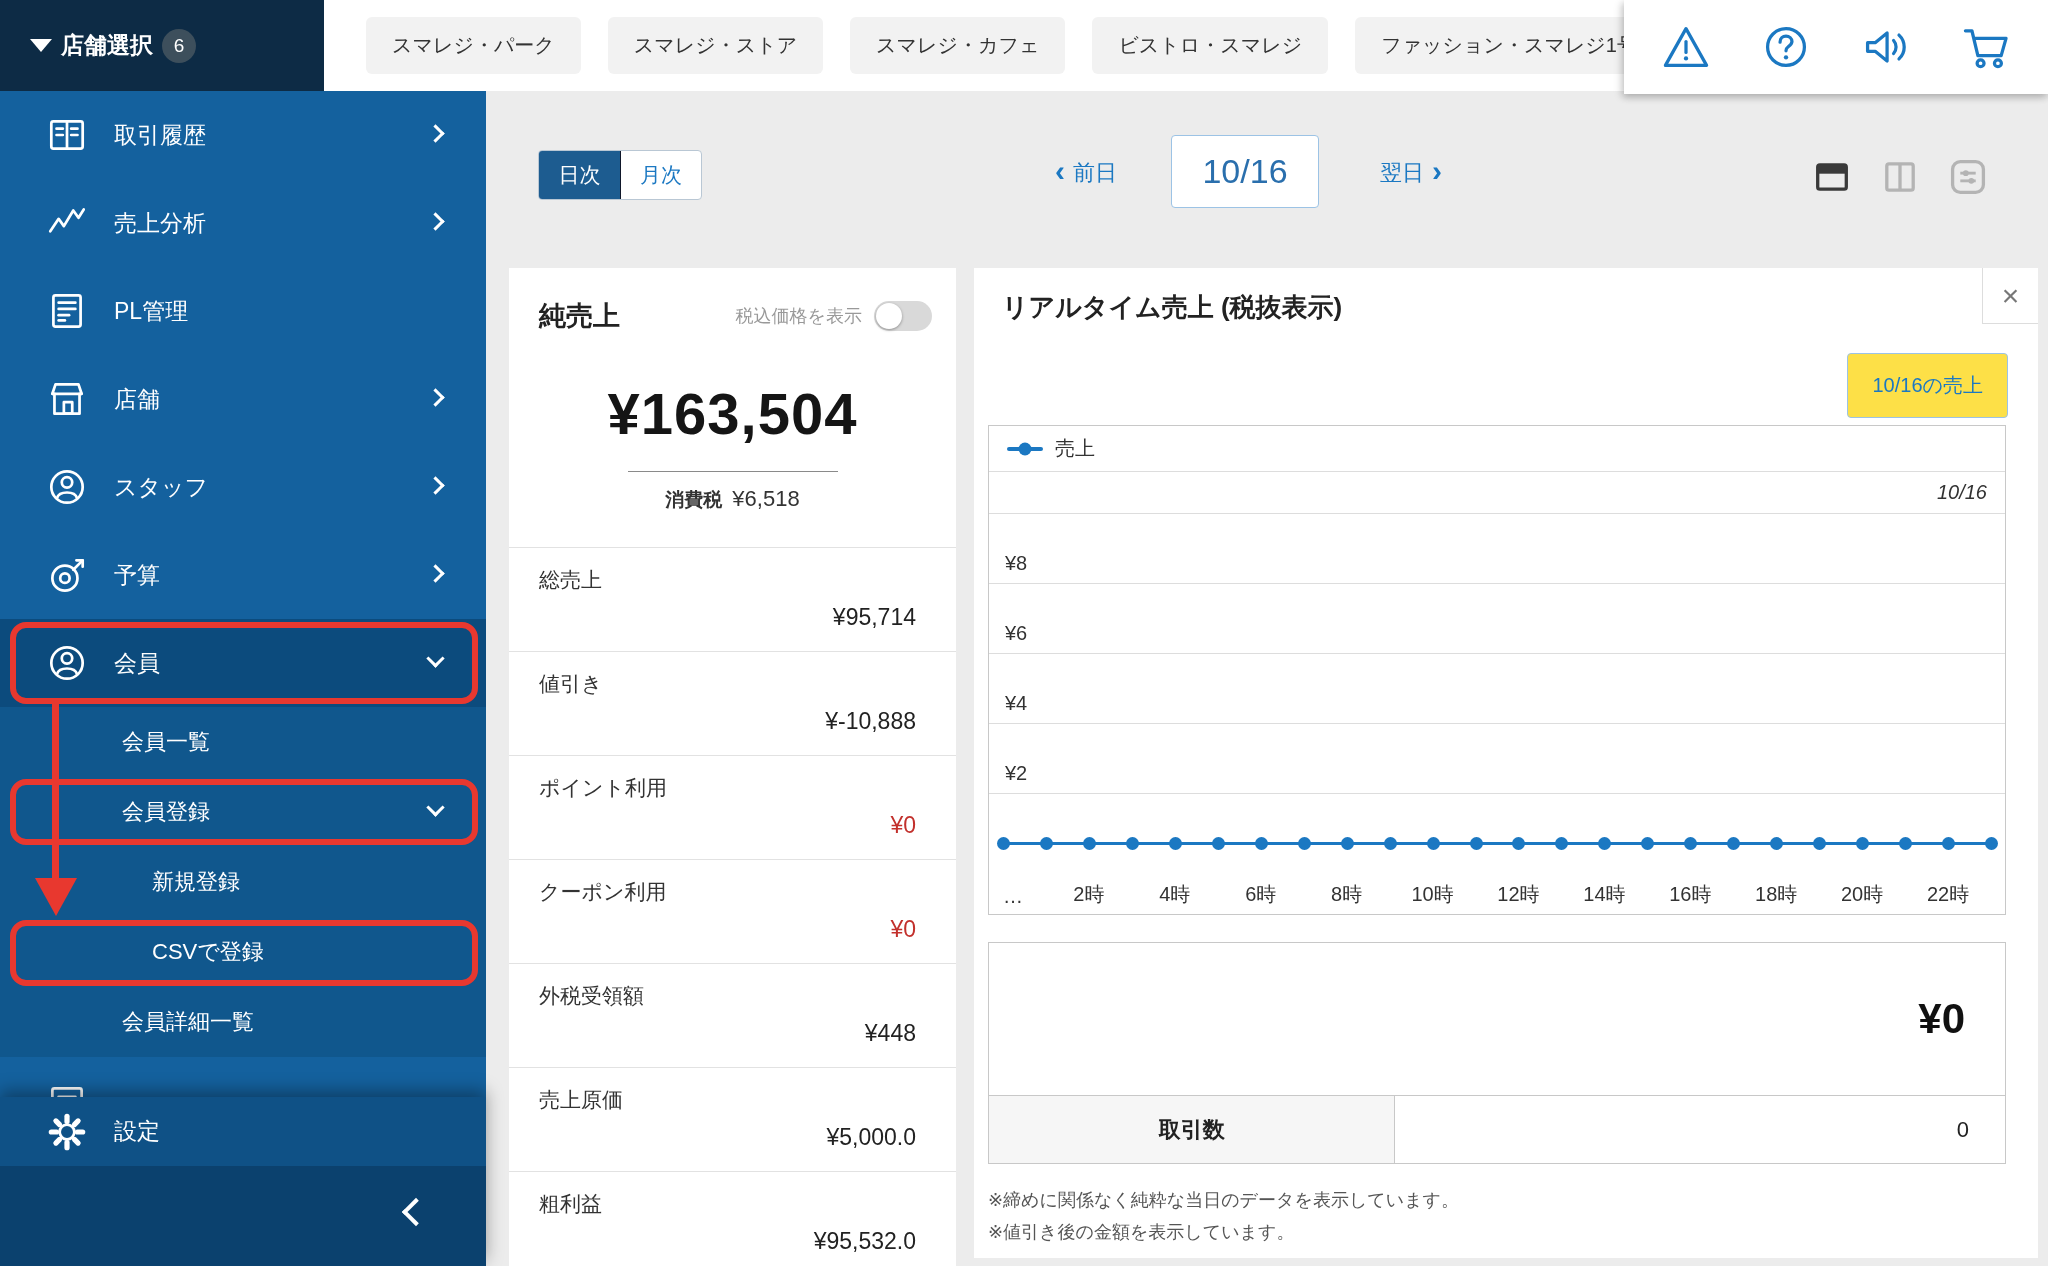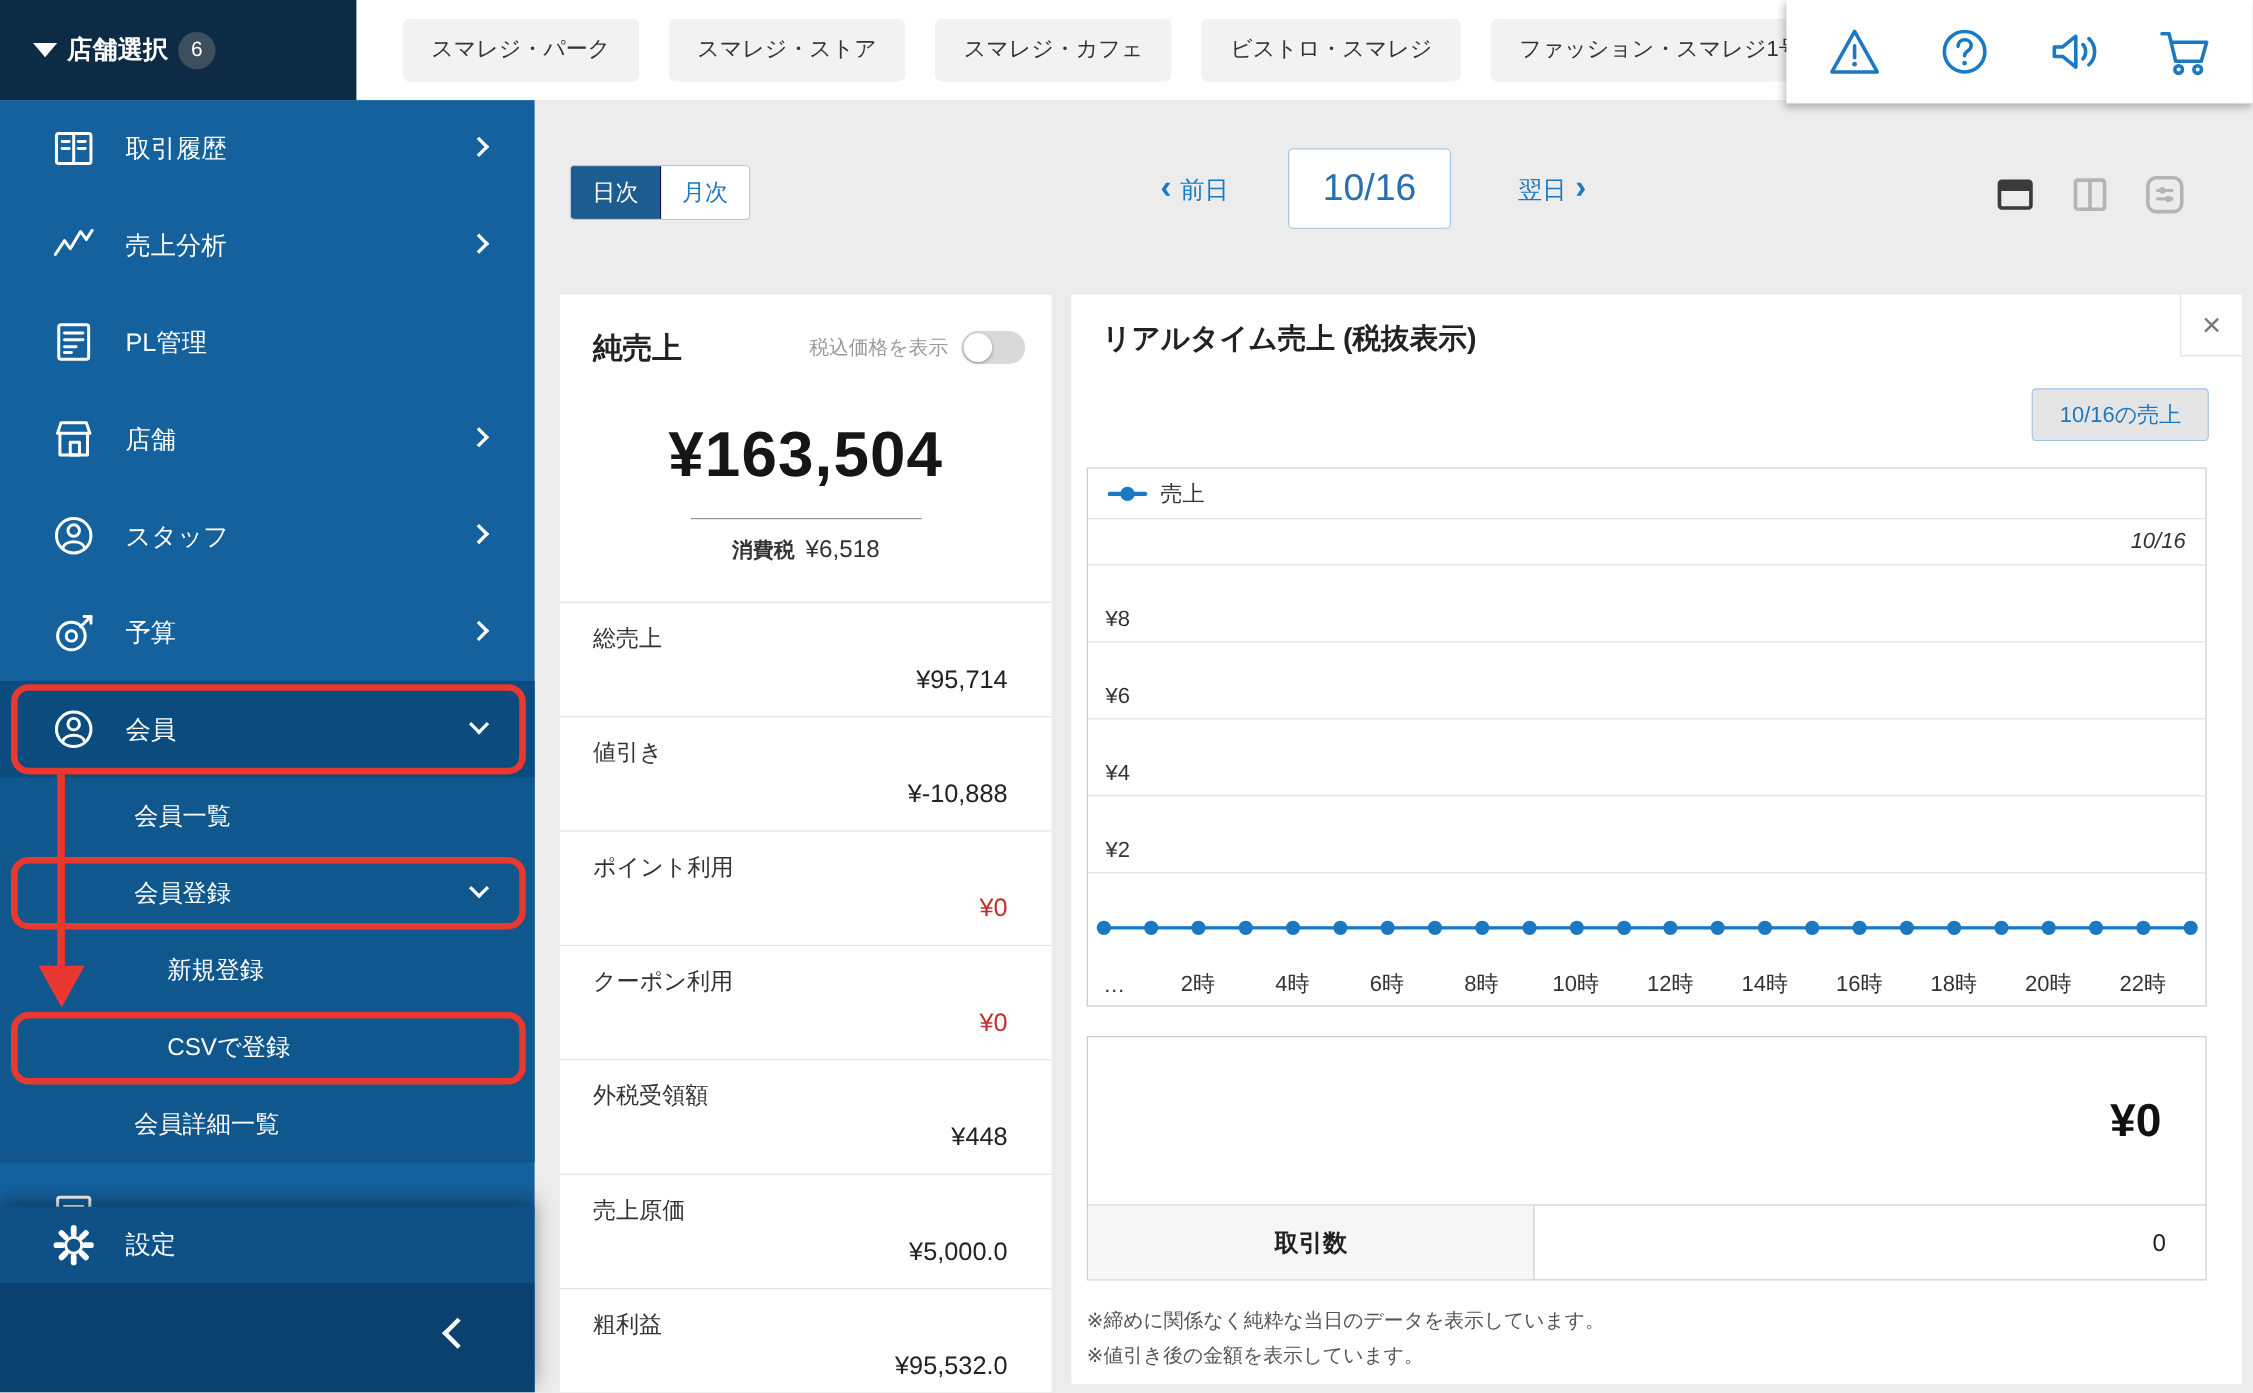--- a/index.html
+++ b/index.html
@@ -32,21 +32,21 @@
   .store-badge { width:34px; height:34px; border-radius:50%; background:#3d4f5c; color:#fff; font-size:19px; display:flex; align-items:center; justify-content:center; }
   .store-tabs { position:absolute; left:366px; top:0; right:0; height:91px; display:flex; align-items:center; gap:27px; overflow:hidden; }
   .store-tab { flex:none; height:57px; line-height:57px; padding:0 26px; background:#f2f2f2; border-radius:6px; font-size:20px; color:#333; cursor:pointer; white-space:nowrap;text-align:center; }
   .store-tab:last-child { min-width:280px; }
   .icon-panel { position:absolute; right:0; top:0; width:424px; height:94px; background:#fff; z-index:12; display:flex; align-items:center; justify-content:space-between; padding:0 36px; box-shadow:-3px 3px 8px rgba(0,0,0,.14), 0 3px 7px rgba(0,0,0,.16); }
   .tb-icon { width:52px; height:52px; cursor:pointer; }
   .tb-icon svg { width:52px; height:52px; fill:none; stroke:#1b78c2; stroke-width:3; stroke-linecap:round; stroke-linejoin:round; }
 
   
   .main { position:absolute; left:486px; top:91px; right:0; bottom:0; }
-  .seg-toggle { position:absolute; left:32px; top:59px; display:flex; height:50px; border:1px solid #b9c7d4; border-radius:4px; overflow:hidden; background:#fff; }
+  .seg-toggle { position:absolute; left:52px; top:59px; display:flex; height:50px; border:1px solid #b9c7d4; border-radius:4px; overflow:hidden; background:#fff; }
   .seg { width:81px; display:flex; align-items:center; justify-content:center; font-size:21px; cursor:pointer; }
   .seg.active { background:#1d5c90; color:#fff; }
   .seg.inactive { color:#1b78c2; }
   .nav-date-btn { position:absolute; top:62px; height:40px; display:flex; align-items:center; gap:8px; color:#1b78c2; font-size:22px; cursor:pointer; }
   .nav-date-btn .arr { font-size:30px; font-weight:bold; line-height:30px; margin-top:-4px; }
   #prev-day { left:569px; }
   #next-day { left:894px; }
   .date-box { position:absolute; left:685px; top:44px; width:148px; height:73px; border:1px solid #9cc3e5; border-radius:4px; background:#fff; display:flex; align-items:center; justify-content:center; font-size:34px; color:#2a6fad; cursor:pointer; }
   .view-icons { position:absolute; right:58px; top:64px; display:flex; gap:24px; }
   .view-icon { width:44px; height:44px; cursor:pointer; }
@@ -67,21 +67,21 @@
   .s-rows { margin-top:34px; border-top:1px solid #e2e2e2; }
   .s-row { height:104px; padding:18px 40px 0 30px; border-bottom:1px solid #e2e2e2; }
   .s-label { font-size:21px; color:#333; }
   .s-val { text-align:right; margin-top:10px; font-size:23px; color:#222; }
   .s-val.red { color:#c2302c; }
 
   
   .rt-card { position:absolute; left:488px; top:177px; right:10px; height:990px; background:#fff; }
   .rt-close { position:absolute; right:0; top:0; width:56px; height:56px; border-left:1px solid #ddd; border-bottom:1px solid #ddd; display:flex; align-items:center; justify-content:center; font-size:30px; color:#777; cursor:pointer; }
   .rt-title { position:absolute; left:28px; top:22px; font-size:26px; font-weight:bold; color:#222; }
-  .rt-day-btn { position:absolute; right:30px; top:85px; height:48px; padding:0 24px; border:1px solid #9cc3e5; border-radius:4px; background:#e5e5e5; color:#1b78c2; font-size:20px; display:flex; align-items:center; cursor:pointer; }
+  .rt-day-btn { position:absolute; right:30px; top:85px; height:65px; padding:0 24px; border:1px solid #9cc3e5; border-radius:4px; background:#fde047; color:#1b78c2; font-size:20px; display:flex; align-items:center; cursor:pointer; }
   .chart-box { position:absolute; left:14px; right:32px; top:157px; height:490px; border:1px solid #c8c8c8; background:#fff; }
   .legend-row { height:46px; border-bottom:1px solid #ddd; display:flex; align-items:center; padding-left:18px; gap:12px; font-size:20px; color:#333; }
   .legend-glyph { width:36px; height:4px; background:#1b78c2; border-radius:2px; position:relative; }
   .legend-glyph::after { content:''; position:absolute; left:50%; top:50%; transform:translate(-50%,-50%); width:13px; height:13px; border-radius:50%; background:#1b78c2; }
   .cdate-row { height:42px; border-bottom:1px solid #ddd; display:flex; align-items:center; justify-content:flex-end; padding-right:18px; font-style:italic; font-size:20px; color:#333; }
   .grid-row { position:relative; height:70px; border-bottom:1px solid #ddd; }
   .grid-row .ylab { position:absolute; left:16px; bottom:8px; font-size:20px; color:#333; }
   .data-area { position:relative; height:120px; }
   .series-line { position:absolute; left:14px; right:14px; top:42px; height:15px; }
   .series-line .track { position:absolute; left:0; right:0; top:6px; height:3px; background:#1b78c2; }

